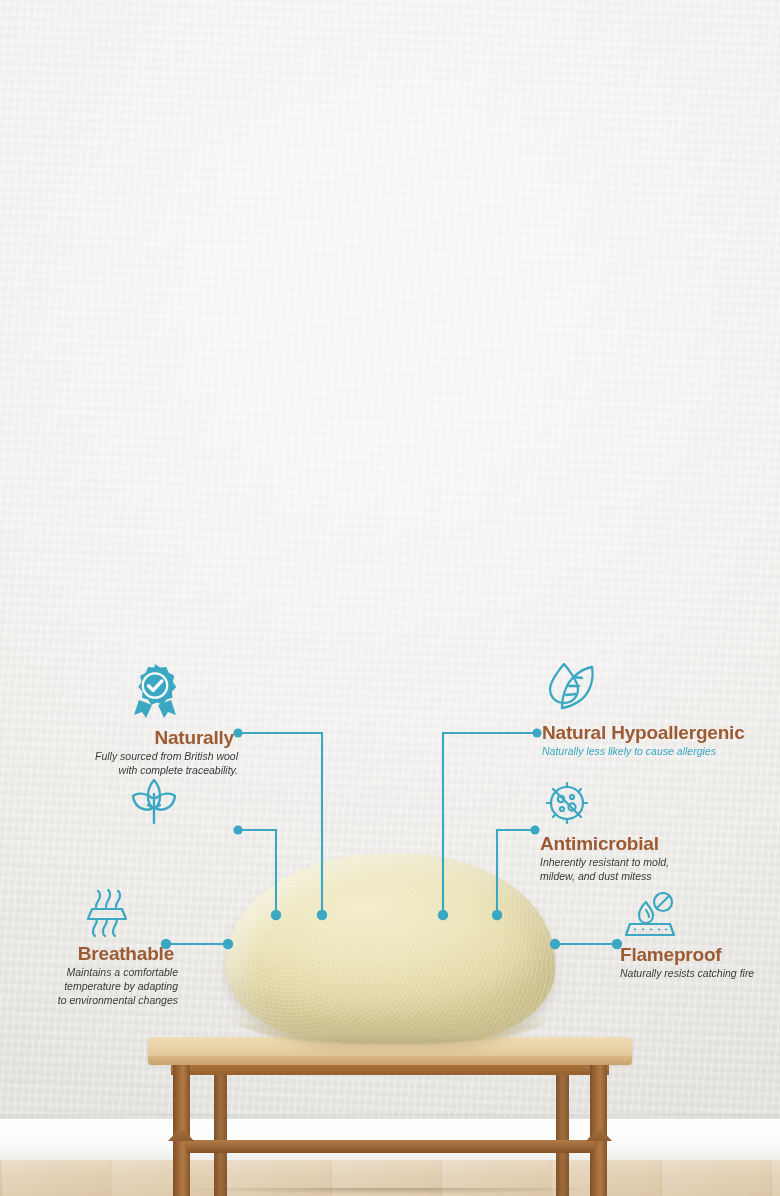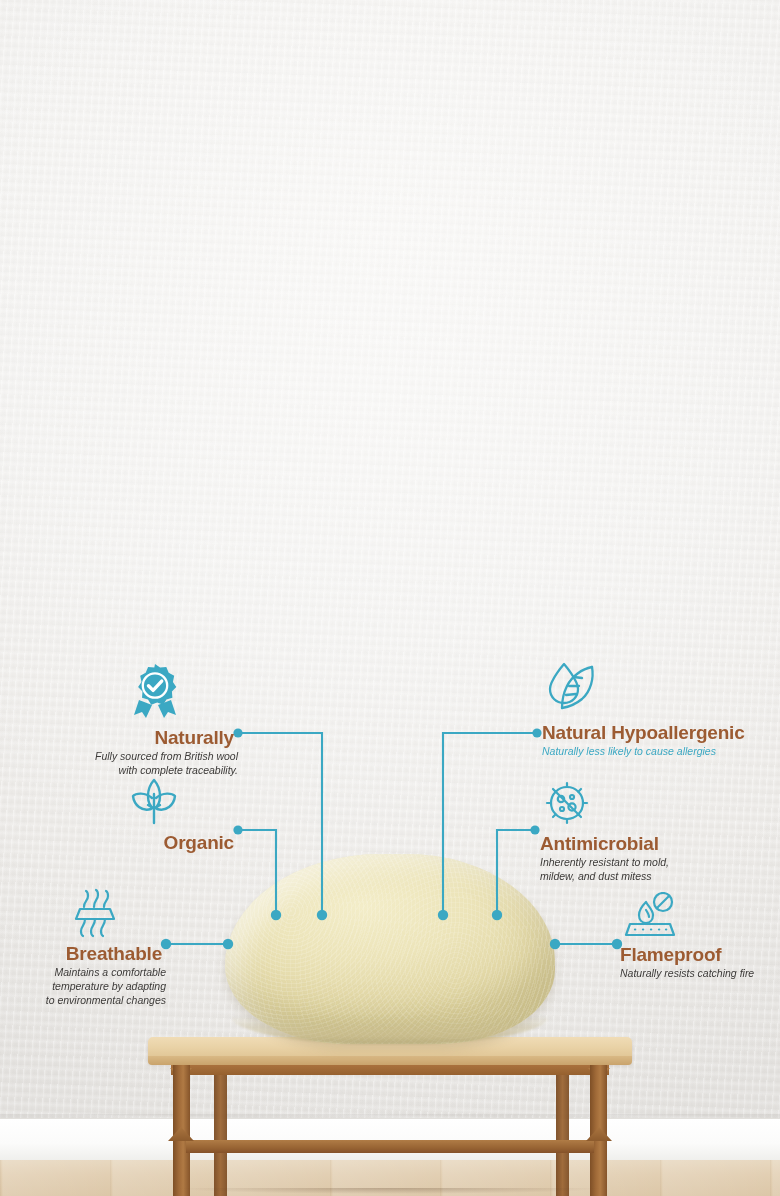--- a/index.html
+++ b/index.html
@@ -146,21 +146,21 @@
   .sub.teal{color:#3BA8C3;}
 
   .c-auth{left:14px;top:662px;width:224px;text-align:right;}
   .c-auth .icon{margin:0 55px 4px auto;}
   .c-auth .ttl{padding-right:4px;}
 
   .c-org{left:14px;top:775px;width:224px;text-align:right;}
   .c-org .icon{margin:0 58px 2px auto;}
   .c-org .ttl{padding-right:4px;}
 
-  .c-brea{left:0px;top:888px;width:166px;text-align:right;}
+  .c-brea{left:0px;top:888px;width:166px;text-align:right;padding-left:12px;}
   .c-brea .icon{margin:0 43px 2px auto;}
   .c-brea .ttl{padding-right:4px;}
 
   .c-nat{left:542px;top:660px;width:252px;text-align:left;}
   .c-nat .icon{margin:0 auto 3px 2px;}
 
   .c-anti{left:540px;top:778px;width:244px;text-align:left;}
   .c-anti .icon{margin:0 auto 2px 2px;}
 
   .c-flam{left:620px;top:892px;width:200px;text-align:left;}
@@ -244,21 +244,20 @@
         <g fill="none" stroke="#3BA8C3" stroke-width="2.4" stroke-linecap="round" stroke-linejoin="round">
           <path d="M26 34 C18 29 18 14 26 5 C34 14 34 29 26 34 Z"></path>
           <path d="M24 23 C17 17 8 18 5 21 C6 30 14 37 23 34"></path>
           <path d="M28 23 C35 17 44 18 47 21 C46 30 38 37 29 34"></path>
           <path d="M26 19 L26 48"></path>
           <path d="M20 30 L25 33"></path>
           <path d="M32 30 L27 33"></path>
         </g>
       </svg>
     </span>
-    <div class="ttl">Organic</div>
   </div>
 
   <div class="callout c-brea">
     <span class="icon">
       <svg width="56" height="50" viewBox="0 0 56 50">
         <g fill="none" stroke="#3BA8C3" stroke-width="2.2" stroke-linecap="round" stroke-linejoin="round">
           <path d="M17 19 C17 13 21 13 21 8 C21 4 19 3 19 3"></path>
           <path d="M27 19 C27 12 31 12 31 7 C31 3 29 2 29 2"></path>
           <path d="M37 19 C37 13 41 13 41 8 C41 4 39 3 39 3"></path>
           <path d="M13 21 L43 21 L47 31 L9 31 Z"></path>

